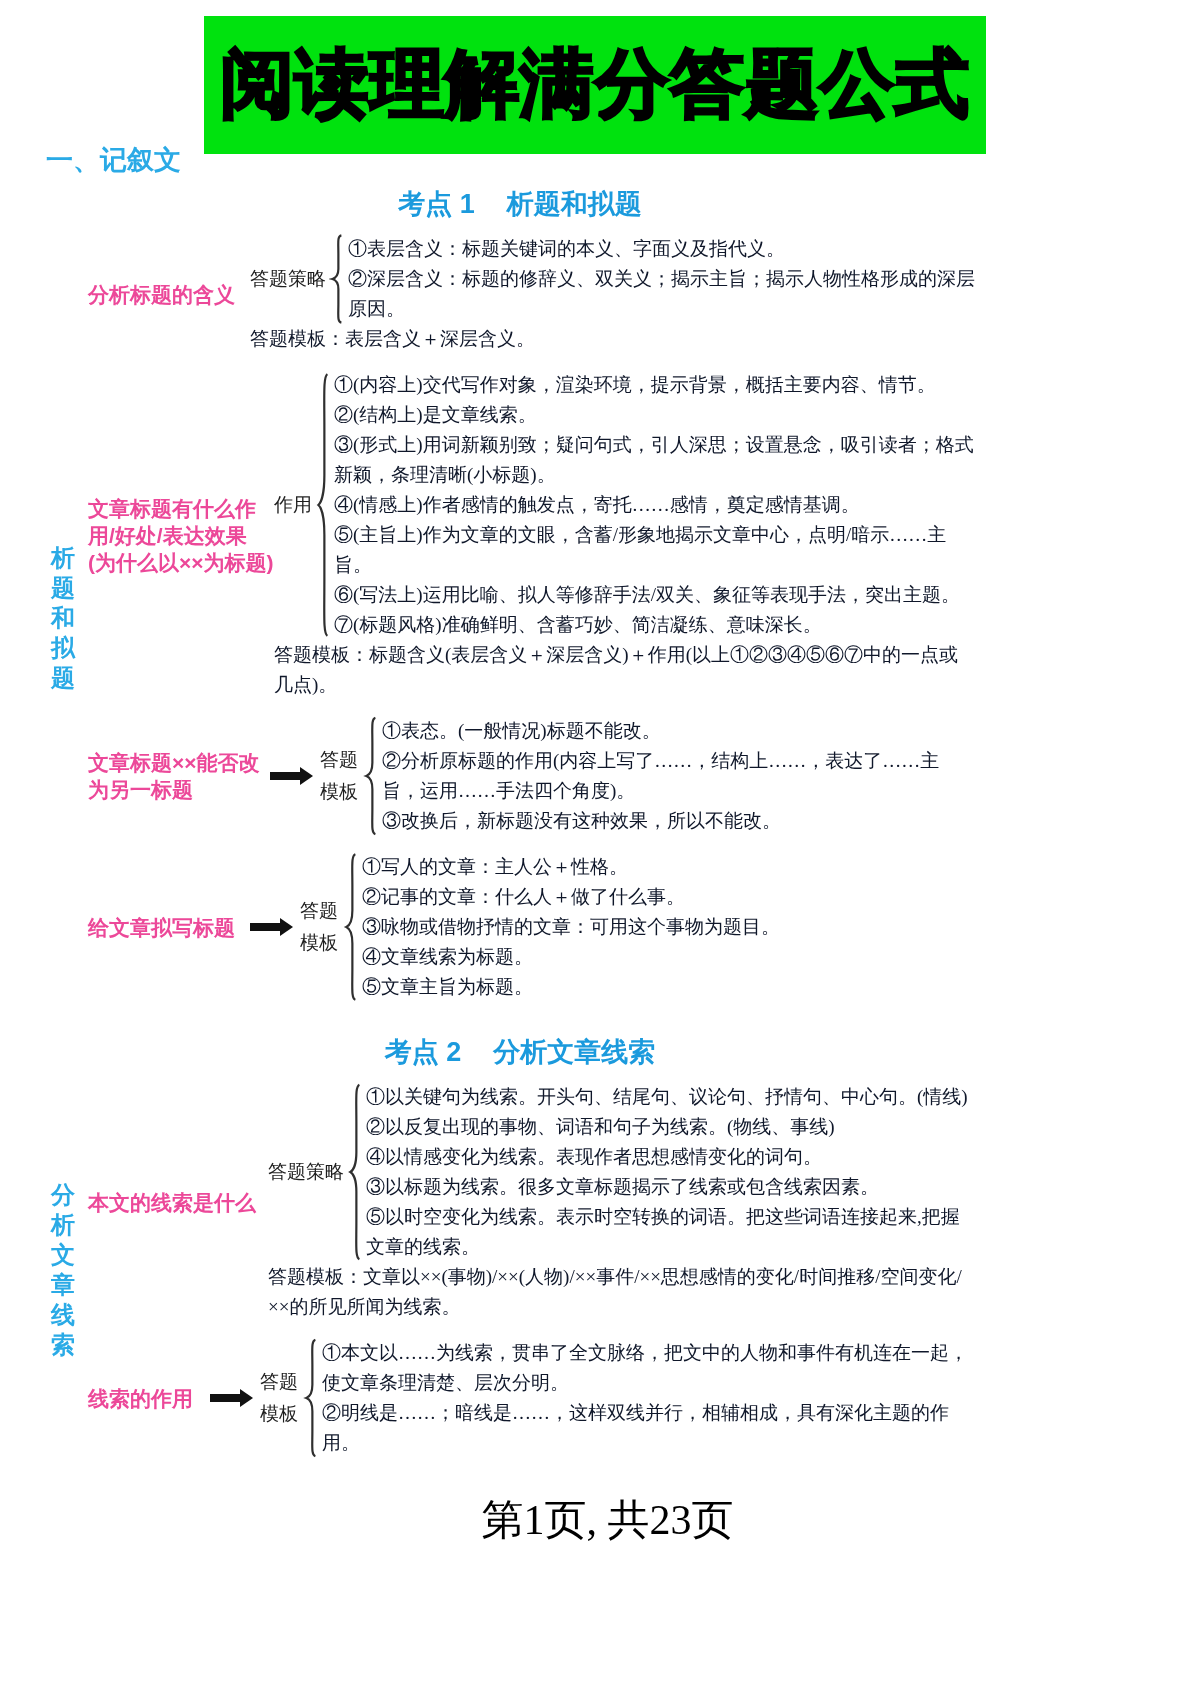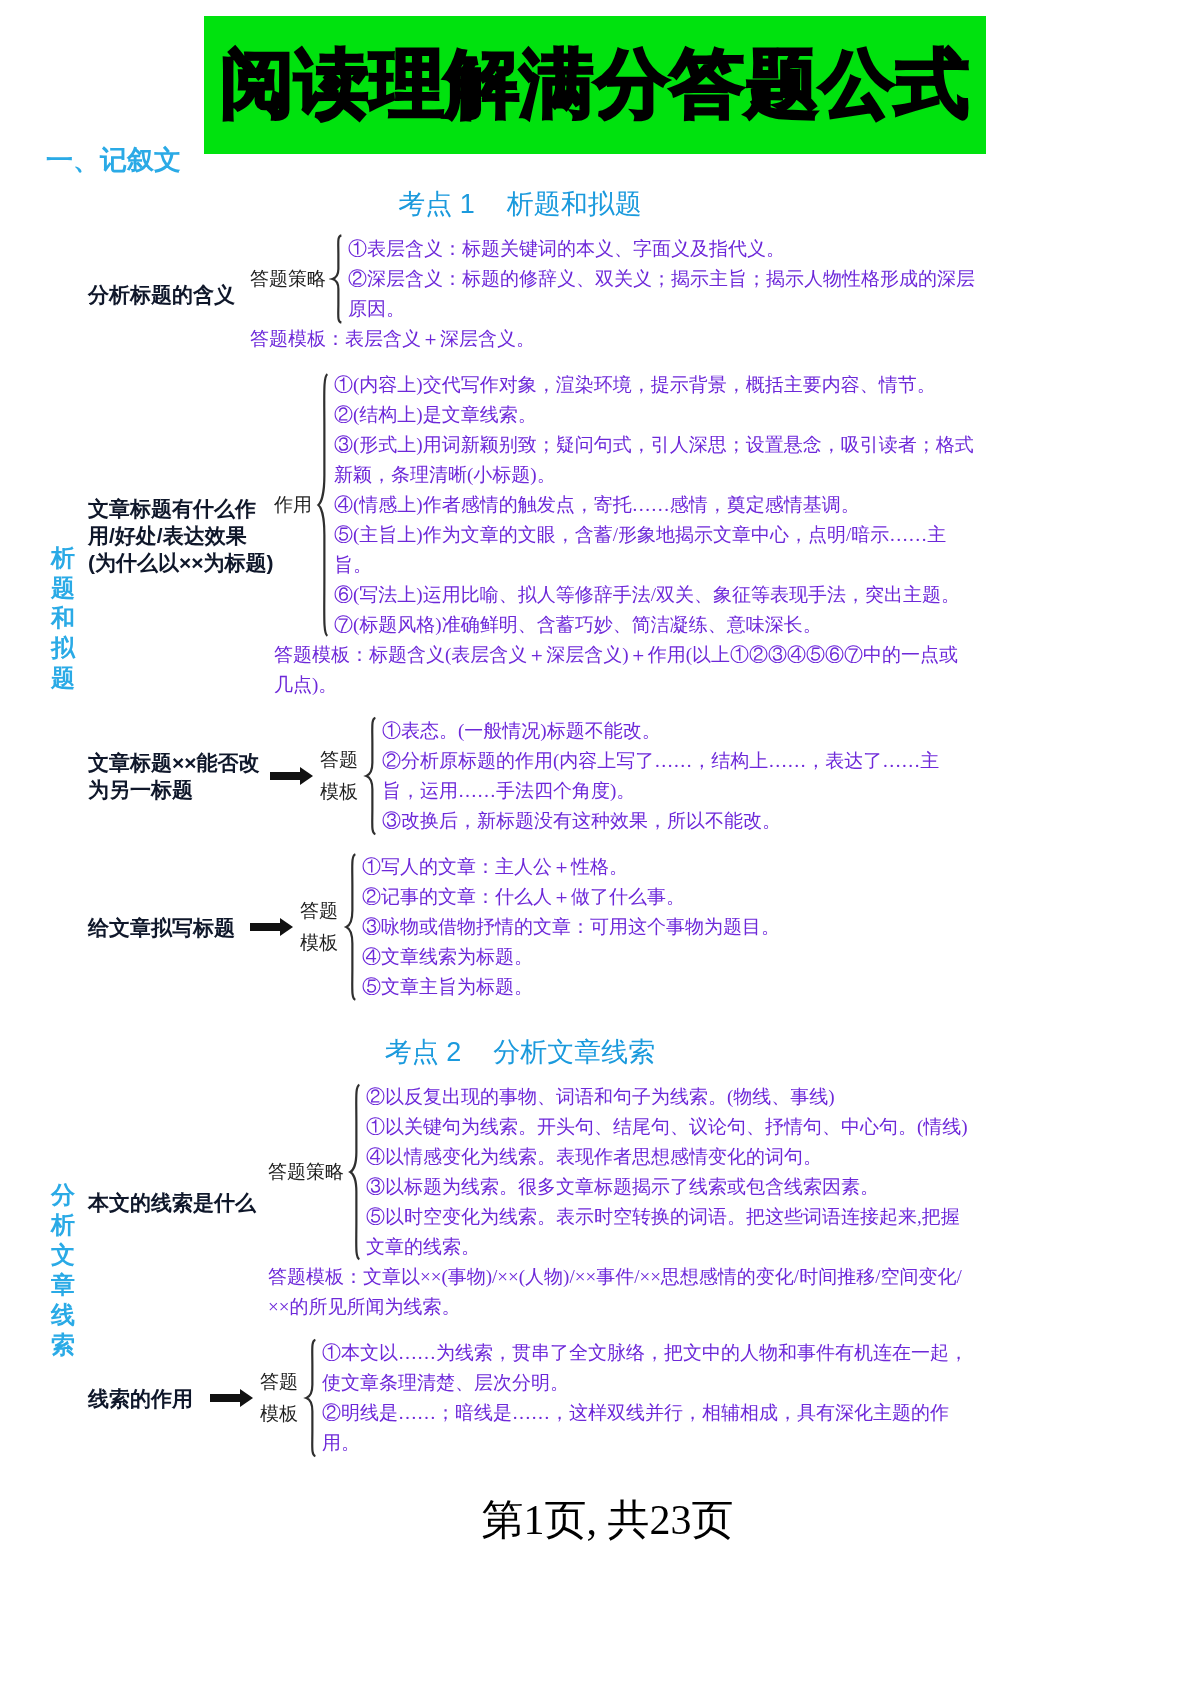--- a/index.html
+++ b/index.html
@@ -29,57 +29,57 @@
   .section {
     position: absolute; left: 46px; top: 142px;
     font-family: "Liberation Sans", sans-serif;
     font-weight: bold; font-size: 27px;
     color: #2aaae6;
   }
   .kd-heading {
     width: 1040px; text-align: center;
     margin-top: 32px;
     font-family: "Liberation Sans", sans-serif;
-    font-weight: normal; font-size: 27px;
+    font-weight: bold; font-size: 27px;
     color: #1b9add;
   }
   .kd-heading .num { margin-right: 32px; }
   .mindmap { display: flex; align-items: center; margin: 12px 215px 0 46px; }
   .root-label {
     flex: none; width: 34px; margin-right: 8px;
     font-family: "Liberation Sans", sans-serif;
     font-weight: bold; font-size: 24px; line-height: 30px;
     color: #2aaae6; text-align: center; word-break: break-all;
   }
   .branches { flex: 1; display: flex; flex-direction: column; gap: 16px; }
   .group { display: flex; align-items: center; }
   .blabel {
     flex: none;
     font-family: "Liberation Sans", sans-serif;
     font-weight: bold; font-size: 21px; line-height: 27px;
-    color: #0f172a;
+    color: #ec4899;
   }
   .w-g1 { width: 162px; }
   .w-g2 { width: 186px; }
   .w-g3 { width: 172px; }
   .w-g4 { width: 152px; }
   .w-b1 { width: 180px; }
   .w-b2 { width: 112px; }
   .gcontent { flex: 1; display: flex; flex-direction: column; }
   .srow { display: flex; align-items: center; }
   .slabel { flex: none; font-size: 19px; }
   .stack2 {
     flex: none; width: 42px;
     font-size: 19px; line-height: 32px;
     text-align: center; word-break: break-all;
   }
   .brace { flex: none; align-self: stretch; width: 15px; margin: 0 4px 0 3px; }
   .brace svg { display: block; width: 100%; height: 100%; }
   .items { flex: 1; }
-  .item, .template { font-size: 19px; line-height: 30px; color: #6d28d9; }
+  .item, .template { font-size: 19px; line-height: 30px; color: #0f172a; }
   .arrow {
     flex: none; position: relative;
     width: 30px; height: 8px; background: #111;
     margin: 0 18px 0 10px;
   }
   .arrow::after {
     content: ""; position: absolute; left: 100%; top: 50%;
     transform: translateY(-50%);
     border-left: 13px solid #111;
     border-top: 9px solid transparent;
@@ -201,22 +201,22 @@
         <div class="blabel w-b1">本文的线索是什么</div>
         <div class="gcontent">
           <div class="srow">
             <div class="slabel">答题策略</div>
             <div class="brace">
                 <svg viewBox="0 0 20 100" preserveAspectRatio="none">
                   <path d="M16.5 1.5 C11 2.5 12.5 9 12.5 22 L12.5 39 C12.5 46.5 7.5 49.3 4.5 50 C7.5 50.7 12.5 53.5 12.5 61 L12.5 78 C12.5 91 11 97.5 16.5 98.5" fill="none" stroke="#2f2f2f" stroke-width="2.2" vector-effect="non-scaling-stroke"></path>
                 </svg>
               </div>
             <div class="items">
+              <div class="item">①以关键句为线索。开头句、结尾句、议论句、抒情句、中心句。(情线)</div>
               <div class="item">②以反复出现的事物、词语和句子为线索。(物线、事线)</div>
-              <div class="item">①以关键句为线索。开头句、结尾句、议论句、抒情句、中心句。(情线)</div>
               <div class="item">④以情感变化为线索。表现作者思想感情变化的词句。</div>
               <div class="item">③以标题为线索。很多文章标题揭示了线索或包含线索因素。</div>
               <div class="item">⑤以时空变化为线索。表示时空转换的词语。把这些词语连接起来,把握文章的线索。</div>
             </div>
           </div>
           <div class="template">答题模板：文章以××(事物)/××(人物)/××事件/××思想感情的变化/时间推移/空间变化/××的所见所闻为线索。</div>
         </div>
       </div>
 
       <div class="group">

